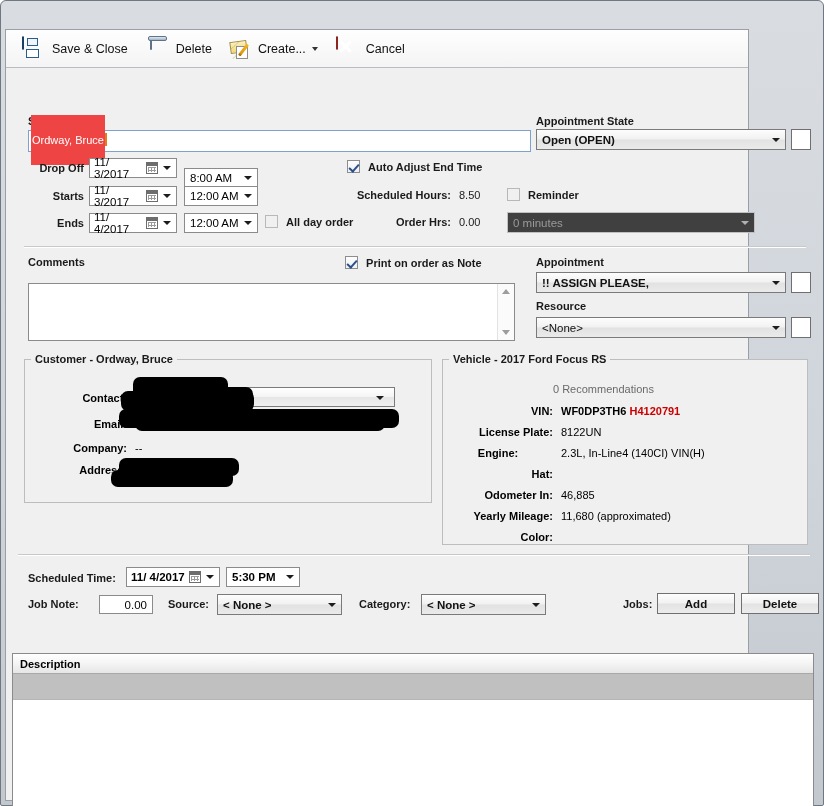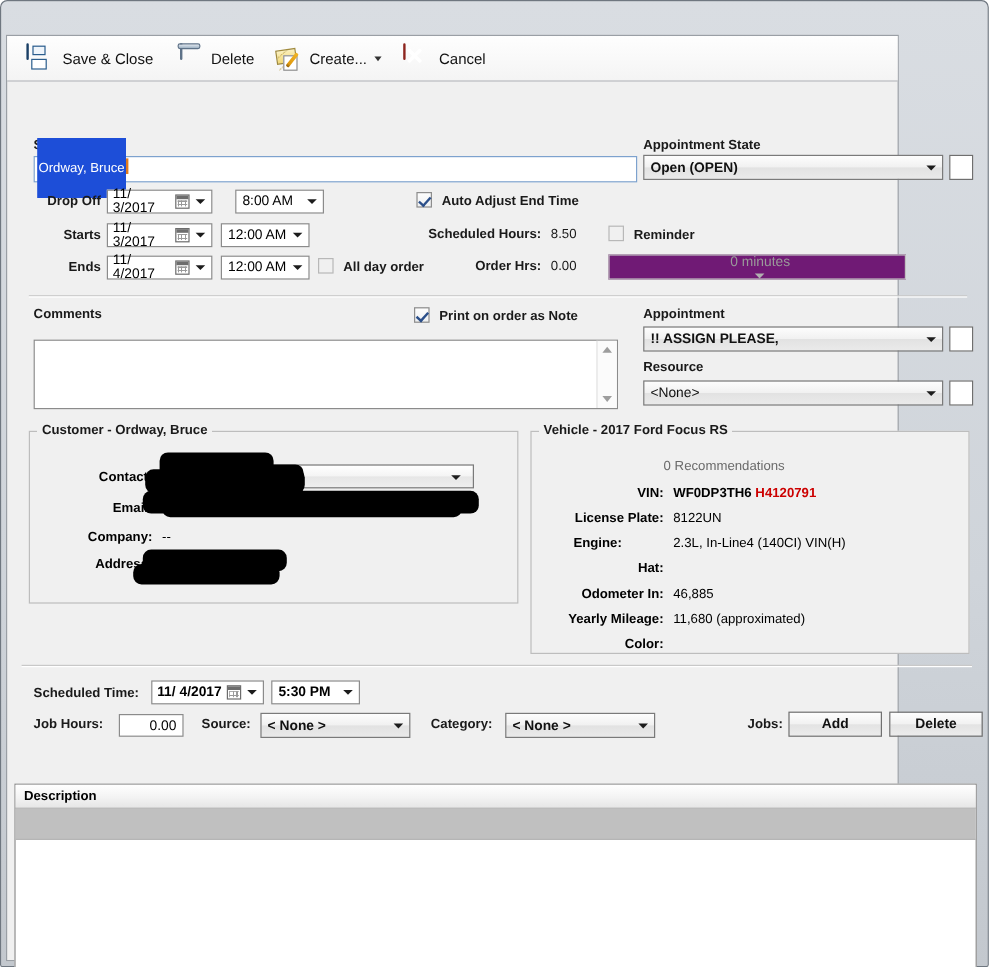--- a/index.html
+++ b/index.html
@@ -207,21 +207,21 @@
   .subject-input {
     width: 497px; height: 20px;
     border: 1px solid #7da2ce;
     background: #ffffff;
     padding: 0 2px;
     line-height: 18px;
     color: #000;
     position: relative;
   }
   .sel-text {
-    background: #1d4ed8;
+    background: #ef4444;
     color: #ffffff;
     padding: 19px 1px;
   }
   .caret {
     display: inline-block;
     width: 2px; height: 13px;
     background: #e07b1f;
     vertical-align: -2px;
   }
 
@@ -294,23 +294,22 @@
     background: linear-gradient(to bottom, #fdfdfd 0%, #f1f1f1 48%, #e2e2e2 52%, #eaeaea 100%);
     box-sizing: border-box;
     padding-left: 5px;
     font-size: 11.5px;
     color: #111;
   }
   .combo .cval { flex: 1; font-weight: bold; }
   .combo.plain .cval { font-weight: normal; }
   .combo.disabled {
     border-color: #c0c0c0;
-    background: #701a75;
+    background: #404040;
     color: #9a9a9a;
-    flex-direction: column;
   }
   .combo.disabled .cval { font-weight: normal; color: #9a9a9a; }
 
   .sqbtn {
     display: inline-block;
     width: 20px; height: 21px;
     border: 1px solid #6f6f6f;
     background: #ffffff;
     box-sizing: border-box;
     vertical-align: top;
@@ -456,21 +455,21 @@
         <span class="arrow-dn"></span>
       </div>
       <div class="sqbtn" style="position:absolute; left:785px; top:61px;"></div>
 
       <div style="position:absolute; left:22px; top:94px; width:56px; text-align:right;" class="lbl">Drop Off</div>
       <div class="datefield" style="position:absolute; left:83px; top:90px;">
         <span class="dval">11/  3/2017</span>
         <span class="cal-ic"></span>
         <span class="arrow-dn"></span>
       </div>
-      <div class="timefield" style="position:absolute; left:178px; top:90px;margin-left:12px;">
+      <div class="timefield" style="position:absolute; left:178px; top:100px;">
         <span class="tval">8:00 AM</span>
         <span class="arrow-dn"></span>
       </div>
 
       <div style="position:absolute; left:341px; top:92px;">
         <span class="cbox checked"></span>
         <span class="lbl" style="margin-left:5px;">Auto Adjust End Time</span>
       </div>
 
       <div style="position:absolute; left:22px; top:122px; width:56px; text-align:right;" class="lbl">Starts</div>
@@ -603,21 +602,21 @@
       <div class="datefield" style="position:absolute; left:120px; top:499px; width:94px;">
         <span class="dval" style="font-weight:bold;">11/  4/2017</span>
         <span class="cal-ic"></span>
         <span class="arrow-dn"></span>
       </div>
       <div class="timefield" style="position:absolute; left:220px; top:499px; width:74px;">
         <span class="tval" style="font-weight:bold;">5:30 PM</span>
         <span class="arrow-dn"></span>
       </div>
 
-      <div class="lbl" style="position:absolute; left:22px; top:530px;">Job Hours:</div>
+      <div class="lbl" style="position:absolute; left:22px; top:530px;">Job Note:</div>
       <div class="numfield" style="position:absolute; left:93px; top:527px;">
         <span>0.00</span>
       </div>
 
       <div class="lbl" style="position:absolute; left:162px; top:530px;">Source:</div>
       <div class="combo" style="position:absolute; left:211px; top:526px; width:125px;">
         <span class="cval">&lt; None &gt;</span>
         <span class="arrow-dn"></span>
       </div>
 

